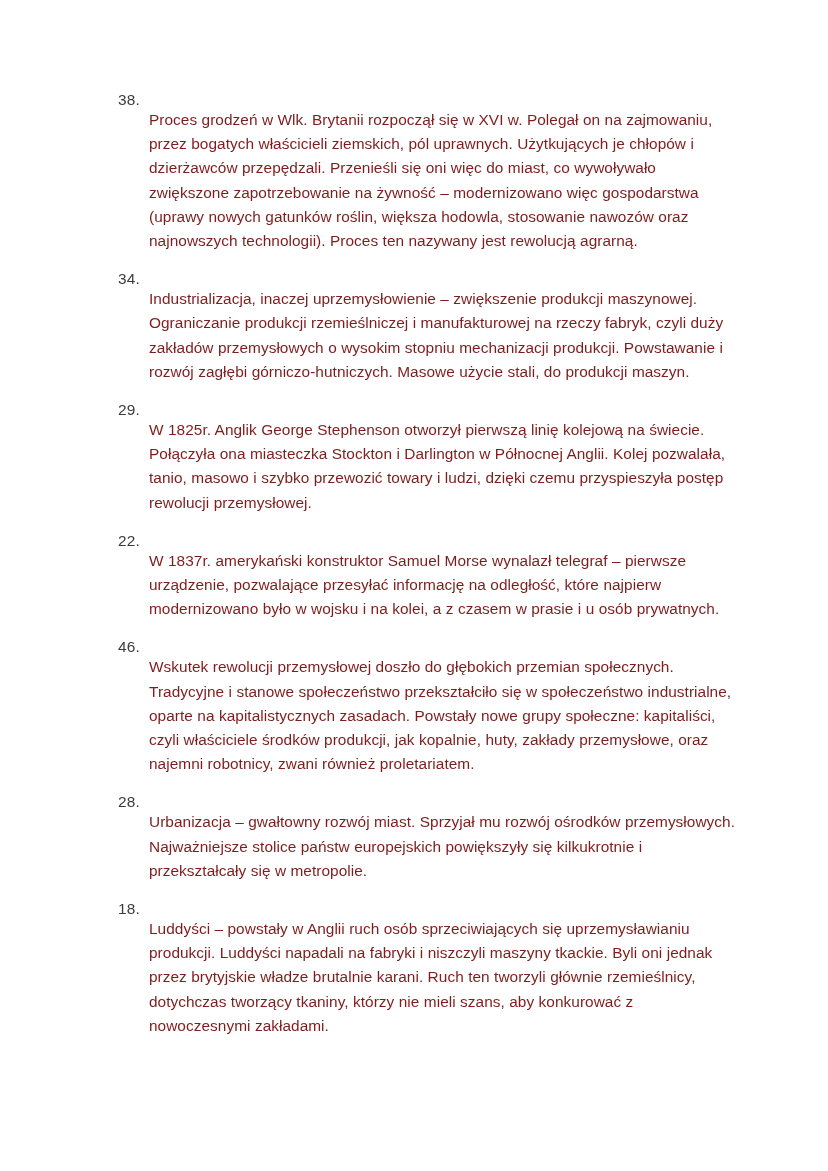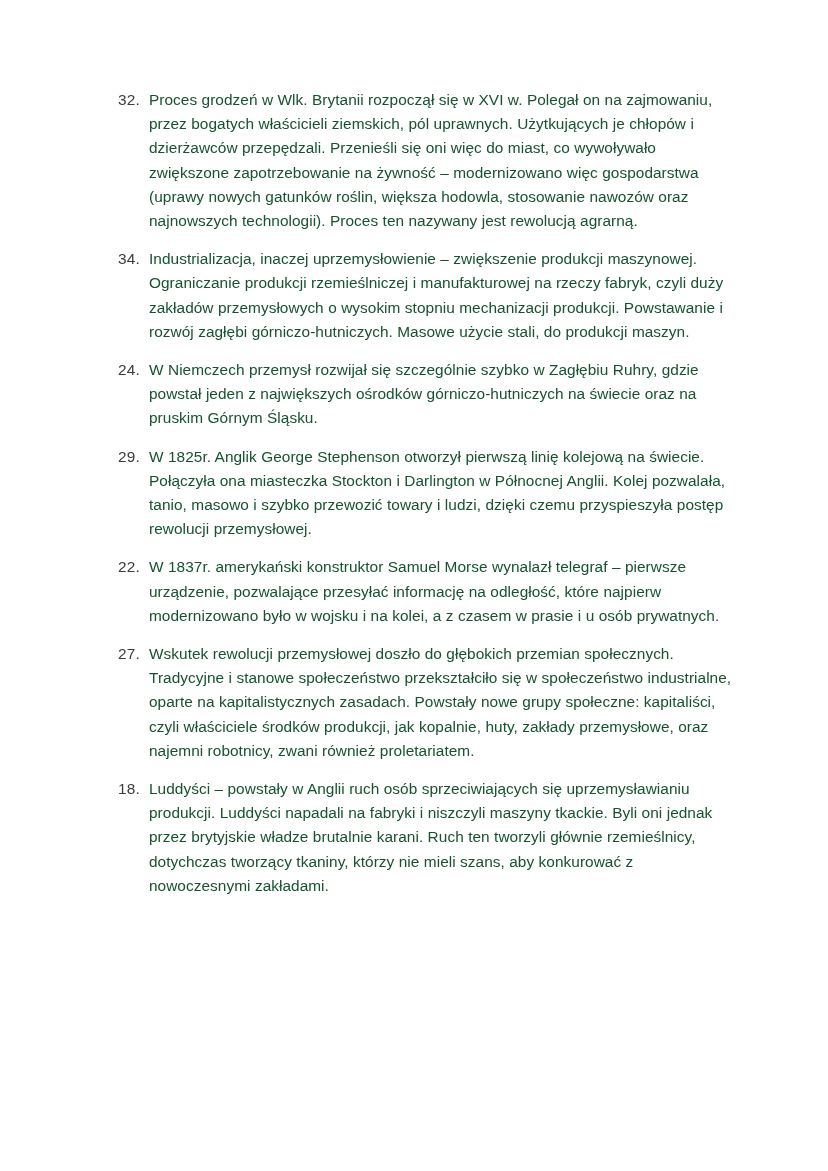--- a/index.html
+++ b/index.html
@@ -52,56 +52,57 @@
     color: #3b3b3b;
     letter-spacing: 0.01em;
     white-space: nowrap;
   }
 
   .item-text {
     flex: 1 1 auto;
     font-family: "Liberation Sans", sans-serif;
     font-size: 15.4px;
     line-height: 24.2px;
-    color: #14532d;
+    color: #7f1d1d;
     text-align: left;
     letter-spacing: 0.003em;
     word-spacing: 0.005em;
     hyphens: none;
+    margin-top: 20px;
   }
 </style>
 </head>
 <body>
 
 <div class="page">
   <div class="content">
     <ol class="numbered-list" id="list-root">
         <li class="list-item">
-          <span class="item-number">32.</span>
+          <span class="item-number">38.</span>
           <span class="item-text">Proces grodzeń w Wlk. Brytanii rozpoczął się w XVI w. Polegał on na zajmowaniu, przez bogatych właścicieli ziemskich, pól uprawnych. Użytkujących je chłopów i dzierżawców przepędzali. Przenieśli się oni więc do miast, co wywoływało zwiększone zapotrzebowanie na żywność – modernizowano więc gospodarstwa (uprawy nowych gatunków roślin, większa hodowla, stosowanie nawozów oraz najnowszych technologii). Proces ten nazywany jest rewolucją agrarną.</span>
         </li>
         <li class="list-item">
           <span class="item-number">34.</span>
           <span class="item-text">Industrializacja, inaczej uprzemysłowienie – zwiększenie produkcji maszynowej. Ograniczanie produkcji rzemieślniczej i manufakturowej na rzeczy fabryk, czyli duży zakładów przemysłowych o wysokim stopniu mechanizacji produkcji. Powstawanie i rozwój zagłębi górniczo-hutniczych. Masowe użycie stali, do produkcji maszyn.</span>
-        </li>
-        <li class="list-item">
-          <span class="item-number">24.</span>
-          <span class="item-text">W Niemczech przemysł rozwijał się szczególnie szybko w Zagłębiu Ruhry, gdzie powstał jeden z największych ośrodków górniczo-hutniczych na świecie oraz na pruskim Górnym Śląsku.</span>
         </li>
         <li class="list-item">
           <span class="item-number">29.</span>
           <span class="item-text">W 1825r. Anglik George Stephenson otworzył pierwszą linię kolejową na świecie. Połączyła ona miasteczka Stockton i Darlington w Północnej Anglii. Kolej pozwalała, tanio, masowo i szybko przewozić towary i ludzi, dzięki czemu przyspieszyła postęp rewolucji przemysłowej.</span>
         </li>
         <li class="list-item">
           <span class="item-number">22.</span>
           <span class="item-text">W 1837r. amerykański konstruktor Samuel Morse wynalazł telegraf – pierwsze urządzenie, pozwalające przesyłać informację na odległość, które najpierw modernizowano było w wojsku i na kolei, a z czasem w prasie i u osób prywatnych.</span>
         </li>
         <li class="list-item">
-          <span class="item-number">27.</span>
+          <span class="item-number">46.</span>
           <span class="item-text">Wskutek rewolucji przemysłowej doszło do głębokich przemian społecznych. Tradycyjne i stanowe społeczeństwo przekształciło się w społeczeństwo industrialne, oparte na kapitalistycznych zasadach. Powstały nowe grupy społeczne: kapitaliści, czyli właściciele środków produkcji, jak kopalnie, huty, zakłady przemysłowe, oraz najemni robotnicy, zwani również proletariatem.</span>
+        </li>
+        <li class="list-item">
+          <span class="item-number">28.</span>
+          <span class="item-text">Urbanizacja – gwałtowny rozwój miast. Sprzyjał mu rozwój ośrodków przemysłowych. Najważniejsze stolice państw europejskich powiększyły się kilkukrotnie i przekształcały się w metropolie.</span>
         </li>
         <li class="list-item">
           <span class="item-number">18.</span>
           <span class="item-text">Luddyści – powstały w Anglii ruch osób sprzeciwiających się uprzemysławianiu produkcji. Luddyści napadali na fabryki i niszczyli maszyny tkackie. Byli oni jednak przez brytyjskie władze brutalnie karani. Ruch ten tworzyli głównie rzemieślnicy, dotychczas tworzący tkaniny, którzy nie mieli szans, aby konkurować z nowoczesnymi zakładami.</span>
         </li>
       </ol>
   </div>
 </div>
 
 </body></html>

